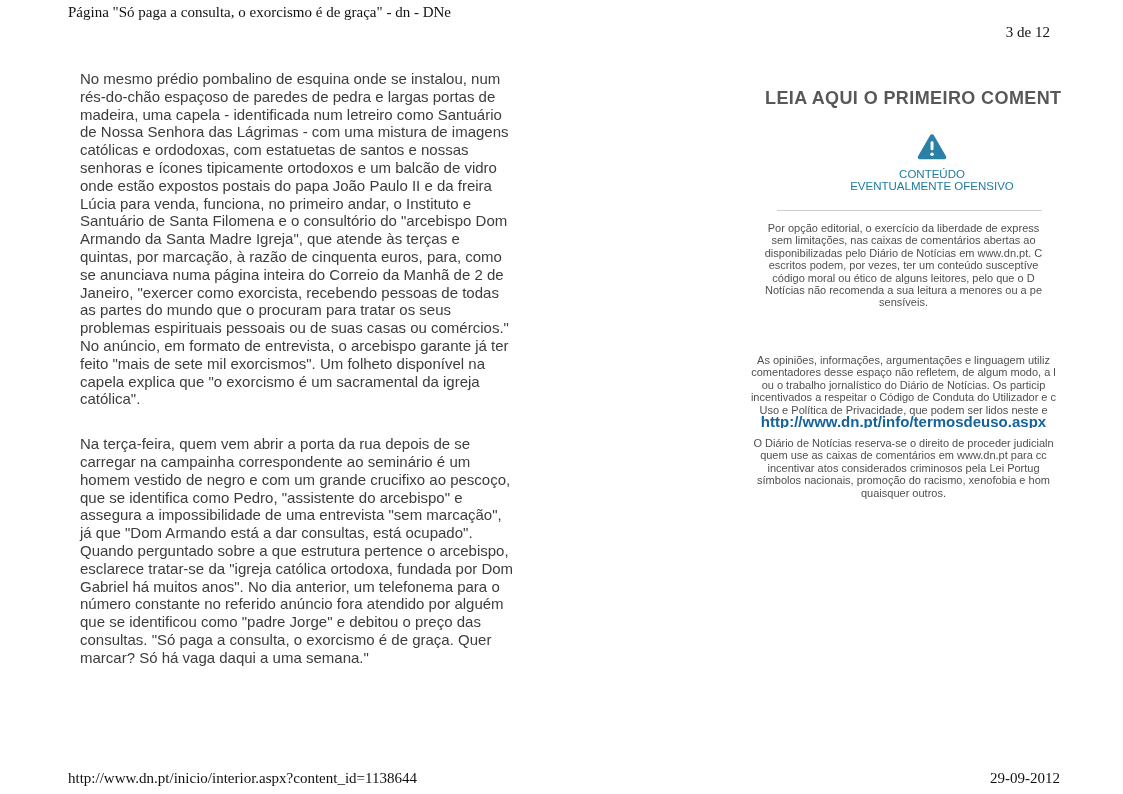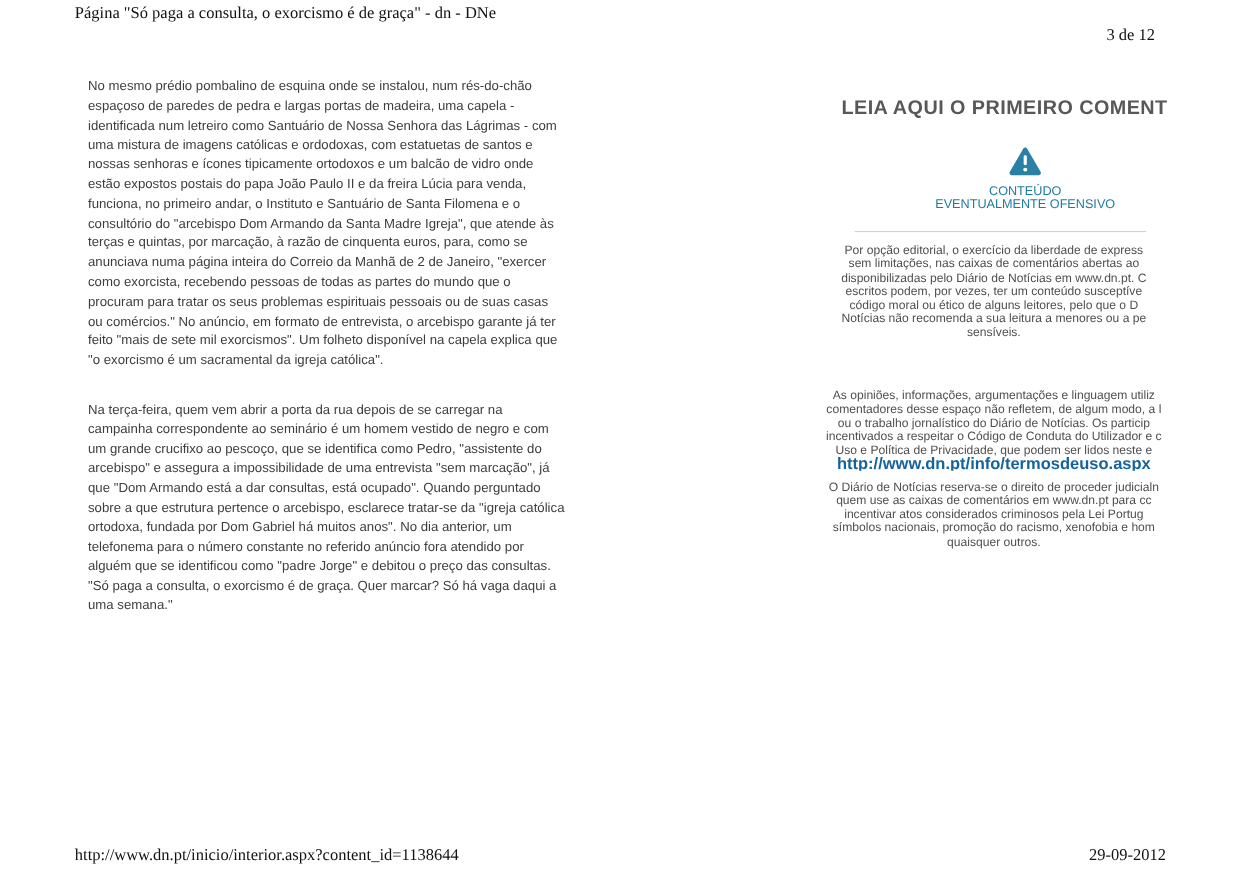--- a/index.html
+++ b/index.html
@@ -15,21 +15,21 @@
     font-size:15px; color:#111; white-space:nowrap;
   }
   .hdr-left  { left:68px;  top:4px; }
   .hdr-right { right:73px; top:4px;margin-top:20px; }
   .ftr-left  { left:68px;  top:770px; }
   .ftr-right { right:63px; top:770px; }
 
   
   .article {
     position:absolute; left:80px; top:70px; width:434px;
-    font-size:12px; line-height:17.8px; color:#3d3d3d; text-align:left;
+    font-size:15px; line-height:17.8px; color:#3d3d3d; text-align:left;
   }
   .article p { margin:0; }
   .article p + p { margin-top:27px; }
 
   
   .rc-title {
     position:absolute; left:765px; top:88px; width:297px;
     font-size:18px; font-weight:bold; letter-spacing:0.4px; color:#58585a;
     white-space:nowrap; overflow:hidden;
   }

